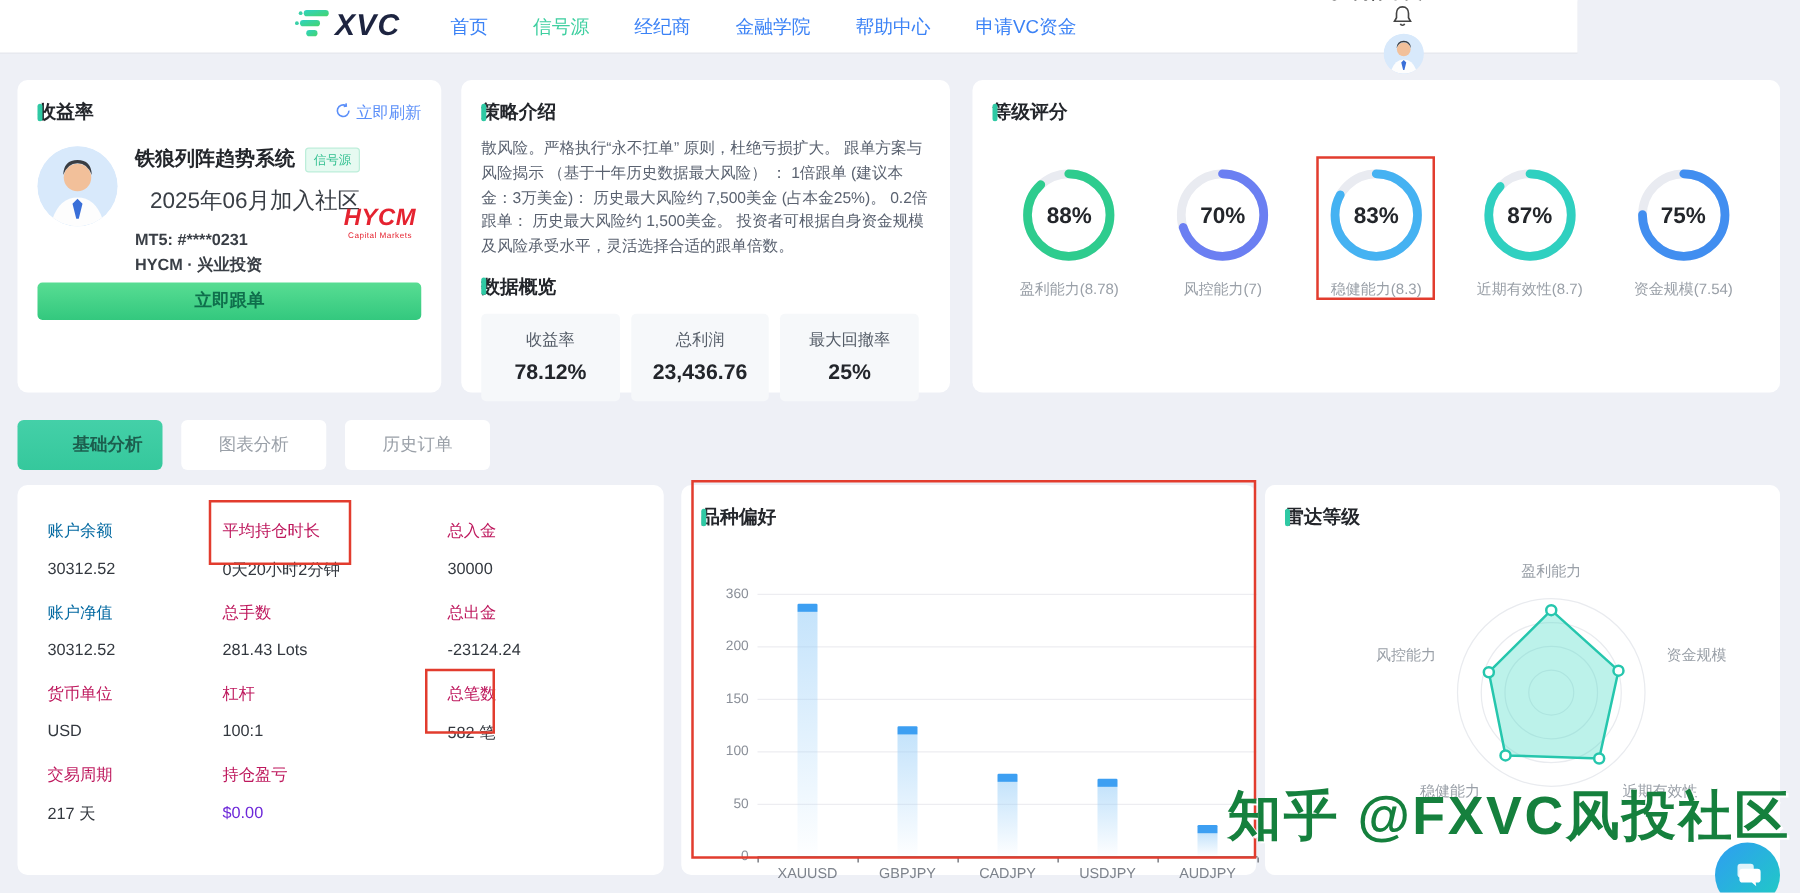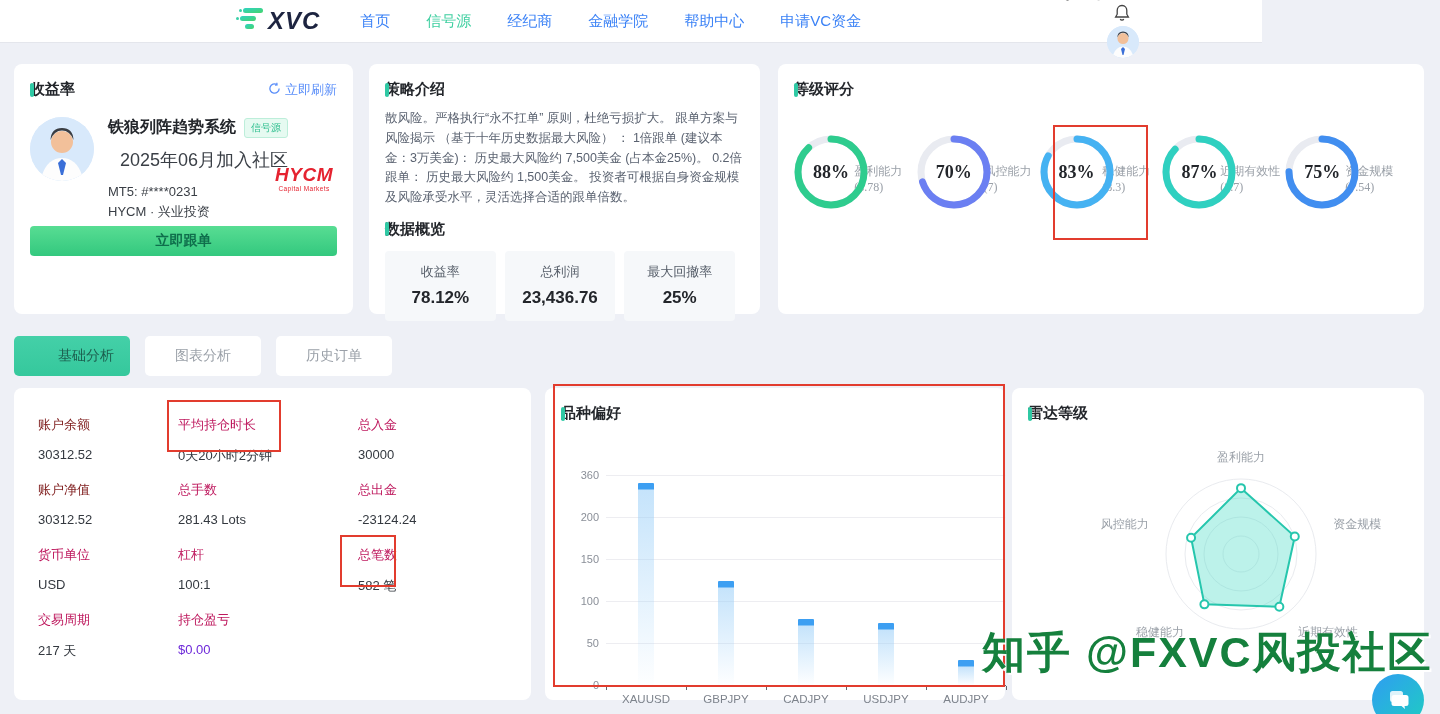--- a/index.html
+++ b/index.html
@@ -37,51 +37,51 @@
   
   .refresh-link { margin-left:auto; display:flex; align-items:center; font-size:13px; color:#5b8ff9; cursor:pointer; font-weight:normal; }
   .refresh-link svg { margin-right:4px; }
   .profile-row { display:flex; margin-top:18px; position:relative; }
   .avatar-lg { width:64px; height:64px; border-radius:50%; overflow:hidden; flex:0 0 64px; background:#d8e9fb; }
   .profile-info { margin-left:14px; }
   .pname-row { display:flex; align-items:center; }
   .pname { font-size:16px; font-weight:bold; color:#23262b; }
   .pbadge { margin-left:8px; font-size:10px; color:#2fbf8f; background:#e6faf1; border:1px solid #bdeeda; border-radius:3px; padding:2px 6px; }
   .pjoined { font-size:18px; color:#3a3f46; margin-top:10px;text-align:right; }
-  .pmeta { font-size:13px; color:#3a3f46; margin-top:10px; line-height:1.5; }
+  .pmeta { font-size:13px; color:#3a3f46; margin-top:10px; line-height:1.5;font-weight:bold; }
   .hycm { position:absolute; right:4px; top:48px; text-align:center; line-height:1; }
   .hycm-main { color:#e52330; font-weight:bold; font-style:italic; font-size:19px; letter-spacing:0.5px; }
   .hycm-sub { color:#e52330; font-size:6.5px; margin-top:2px; letter-spacing:0.4px; }
   .follow-btn { position:absolute; left:16px; right:16px; top:162px; height:30px; border:none; border-radius:4px;
     background:linear-gradient(180deg,#58dd93,#33c87e); color:#0f6f4c; font-size:14px; font-weight:bold; cursor:pointer; }
   
   .strategy-body { margin-top:10px; font-size:12.5px; color:#5a6270; line-height:1.58; }
   .overview-title { margin-top:12px; }
   .stat-row { display:flex; margin-top:12px; }
   .stat-box { width:117px; height:70px; background:#f6f8fa; border-radius:4px; margin-right:9px;
     display:flex; flex-direction:column; align-items:center; justify-content:center; }
   .stat-label { font-size:13px; color:#555d68; }
   .stat-value { font-size:17px; font-weight:bold; color:#23262b; margin-top:7px; }
   
   .gauge-row { display:flex; justify-content:space-around; margin-top:36px; }
-  .gauge { width:123px; display:flex; flex-direction:row; align-items:center;font-family:Liberation Serif, serif; }
+  .gauge { width:123px; display:flex; flex-direction:column; align-items:center; }
   .ring-wrap { position:relative; width:74px; height:74px; }
   .ring-wrap svg { position:absolute; left:0; top:0; }
   .ring-pct { position:absolute; left:0; top:0; width:74px; height:74px; display:flex; align-items:center; justify-content:center;
     font-size:18px; font-weight:bold; color:#23262b; }
   .gauge-label { margin-top:14px; font-size:12px; color:#9aa0a8; }
   
   .tabs { position:absolute; left:14px; top:336px; display:flex; z-index:2; }
   .tab { width:116px; height:40px; border:none; border-radius:5px; margin-right:15px; background:#fff;
     font-size:14px; color:#9aa0a8; cursor:pointer; }
-  .tab.active { background:linear-gradient(180deg,#44d0a8,#35c89c); color:#1c5e4e; font-weight:normal;padding-left:28px; }
+  .tab.active { background:linear-gradient(180deg,#44d0a8,#35c89c); color:#1c5e4e; font-weight:bold;padding-left:28px; }
   
   .acct-grid { display:grid; grid-template-columns:140px 180px 160px; grid-auto-rows:65px; margin-top:4px; }
   .acct-label { font-size:13px; color:#be185d; }
-  .acct-label.green { color:#7f1d1d; }
+  .acct-label.green { color:#0369a1; }
   .acct-value { font-size:13px; color:#33383f; margin-top:13px; }
   .acct-value.green { color:#6d28d9; }
   
   #bar-area { position:relative; margin-top:8px; width:428px; height:280px; }
   .gridline { position:absolute; left:45px; width:400px; height:1px; background:#ededf1; }
   .ytick { position:absolute; width:34px; text-align:right; font-size:11px; color:#8a8f98; }
   .baseline { position:absolute; left:45px; width:400px; height:1px; background:#60646c; }
   .xtick { position:absolute; width:1px; height:4px; background:#60646c; }
   .bar { position:absolute; width:16px; border-radius:1px; }
   .cat-label { position:absolute; width:80px; text-align:center; font-size:11.5px; color:#7d838c; }

